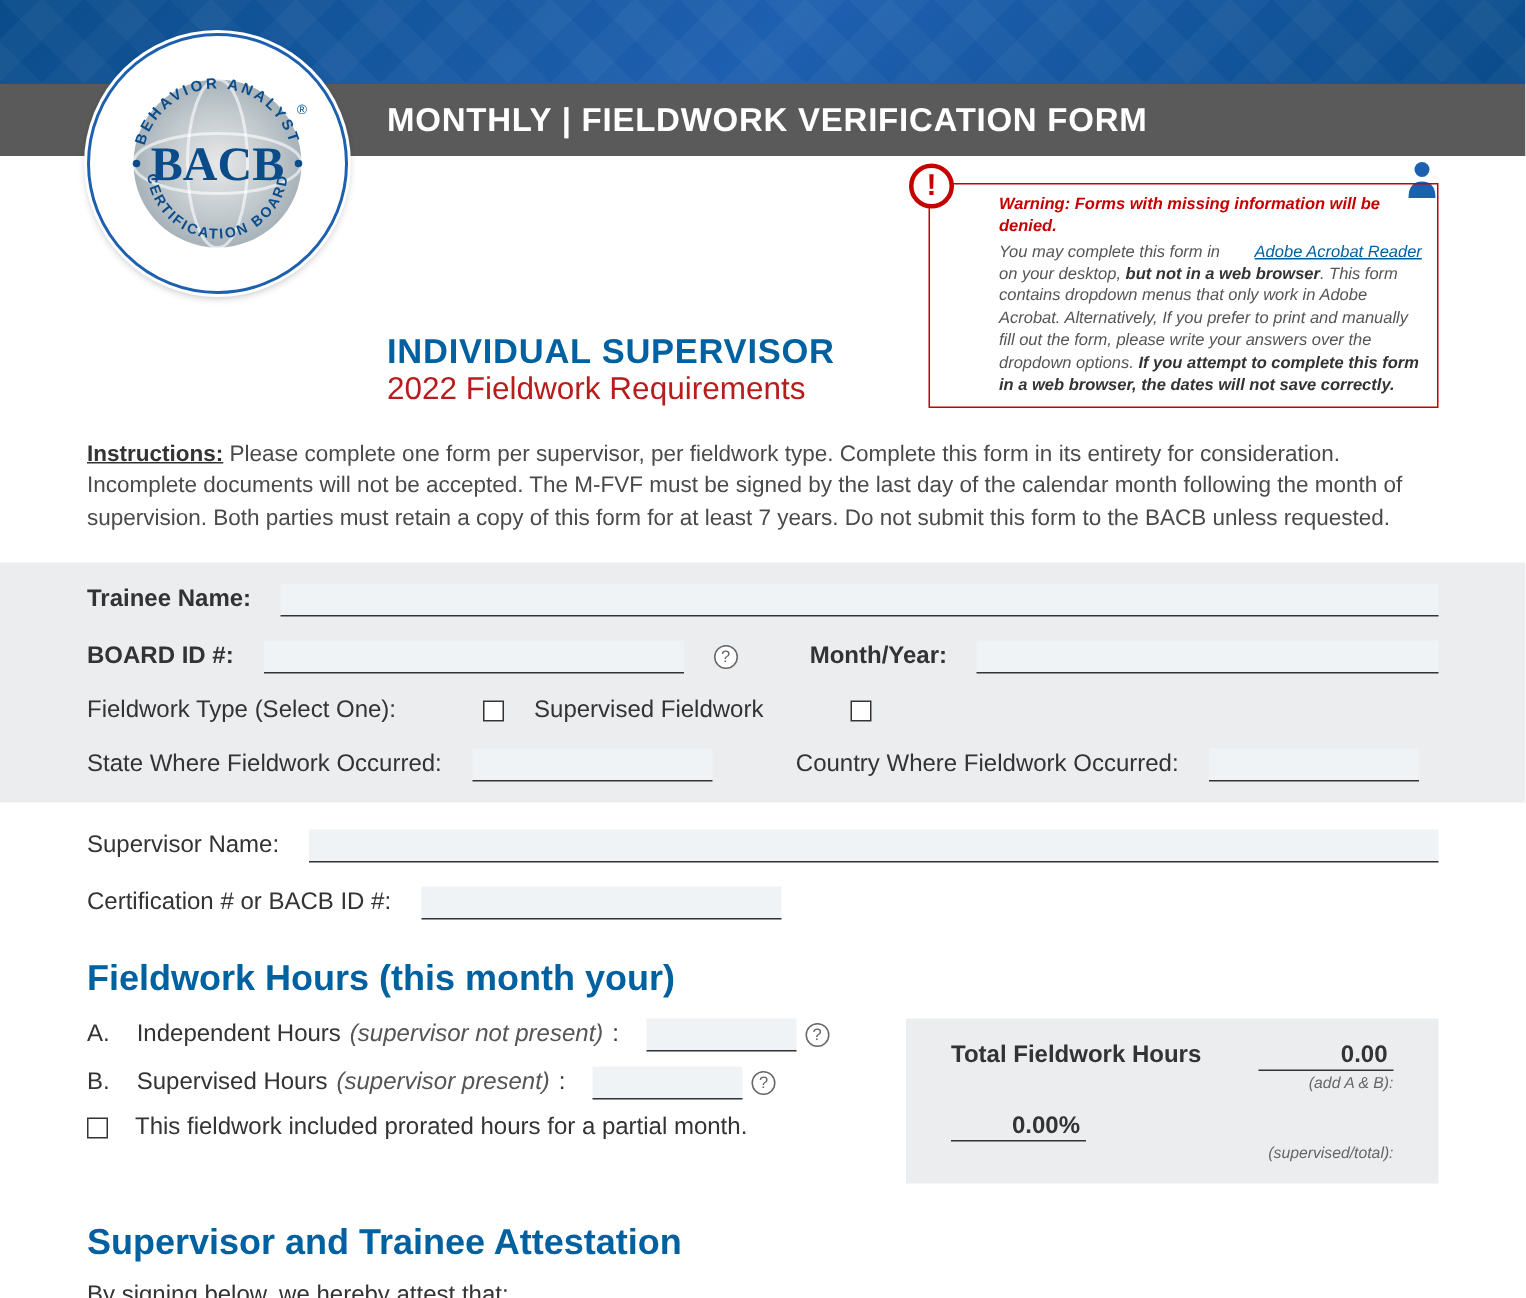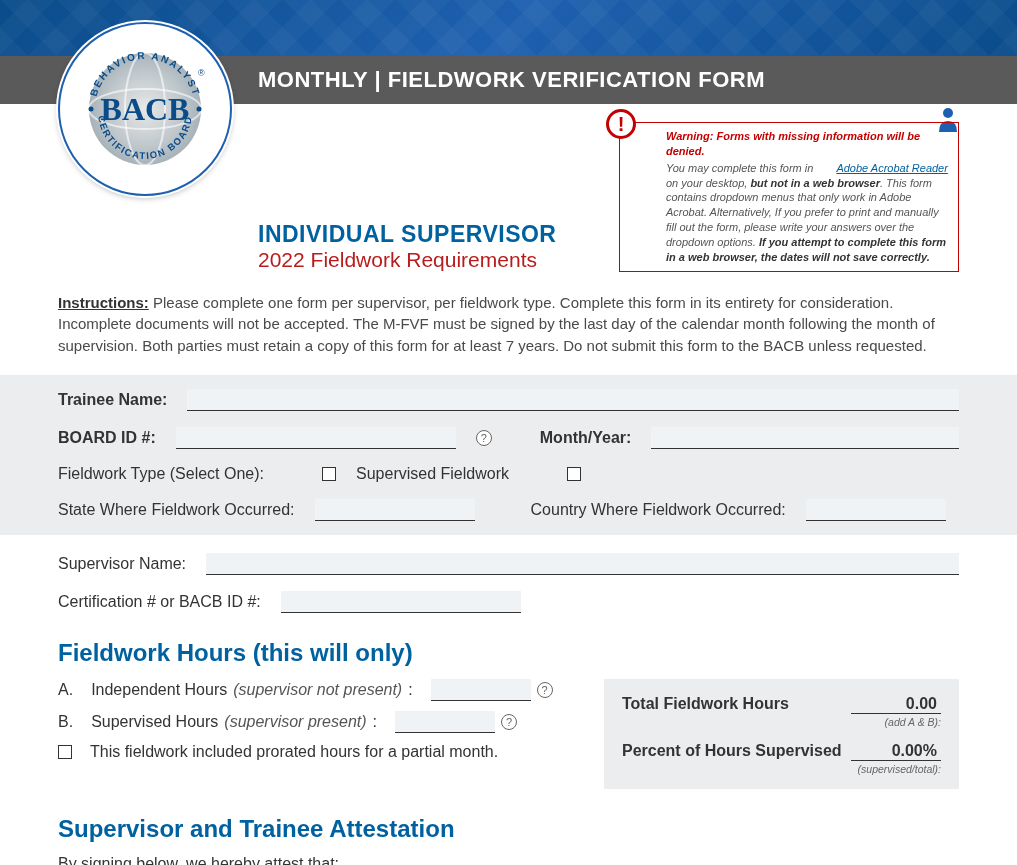--- a/index.html
+++ b/index.html
@@ -44,21 +44,21 @@
   .chk { width: 14px; height: 14px; border: 1.5px solid #333; display: inline-block; background: #fff; }
   
   .white-sec { padding: 18px 0 0; }
   
   .section-head { color: #0061a0; font-size: 24px; margin-top: 26px; margin-bottom: 12px; }
   
   .hours-grid { display: flex; gap: 40px; align-items: flex-start; }
   .hours-left { flex: 1; font-size: 16px; color: #333; }
   .hours-left .row { display: flex; align-items: center; gap: 6px; margin-bottom: 10px; }
   .hours-left .italic { font-style: italic; color: #555; }
-  .hours-box { background: #ebedef; padding: 16px 18px 14px; width: 355px; font-size: 16px; }
+  .hours-box { background: #ebedef; padding: 16px 30px 14px; width: 355px; font-size: 16px; }
   .hours-box .hrow { display: flex; align-items: baseline; justify-content: space-between; margin-bottom: 2px; }
   .hours-box .hrow b { font-weight: bold; }
   .hours-box .val-line { border-bottom: 1.5px solid #333; min-width: 90px; text-align: right; padding-right: 4px; font-weight: bold; }
   .hours-box .sub { font-size: 10.5px; font-style: italic; color: #666; text-align: right; margin-bottom: 14px; }
   
   .attest-p { font-size: 16px; color: #333; margin: 8px 0 10px; }
 </style>
 </head>
 <body>
 
@@ -154,21 +154,21 @@
     <div class="field-row">
       <span>Supervisor Name:</span>
       <input class="input-line" style="flex: 1 1 0%;">
     </div>
     <div class="field-row">
       <span>Certification # or BACB ID #:</span>
       <input class="input-line" style="width: 240px;">
     </div>
   </div>
 
-  <h2 class="section-head">Fieldwork Hours (this will only)</h2>
+  <h2 class="section-head">Fieldwork Hours (this month your)</h2>
   <div class="hours-grid">
     <div class="hours-left">
       <div class="row">
         <span>A.</span>
         <span style="width:6px"></span>
         <span>Independent Hours </span>
           <span class="italic">(supervisor not present)</span>
           <span>:</span>
         <span style="width:6px"></span>
         <input class="input-line" style="width: 100px;">
@@ -190,21 +190,20 @@
         <span>This fieldwork included prorated hours for a partial month.</span>
       </div>
     </div>
     <div class="hours-box">
       <div class="hrow">
         <b>Total Fieldwork Hours</b>
         <span class="val-line">0.00</span>
       </div>
       <div class="sub">(add A &amp; B):</div>
       <div class="hrow">
-        <b>Percent of Hours Supervised</b>
         <span class="val-line">0.00%</span>
       </div>
       <div class="sub" style="margin-bottom:0">(supervised/total):</div>
     </div>
   </div>
 
   <h2 class="section-head">Supervisor and Trainee Attestation</h2>
   <p class="attest-p">By signing below, we hereby attest that:</p>
 
 </div>

